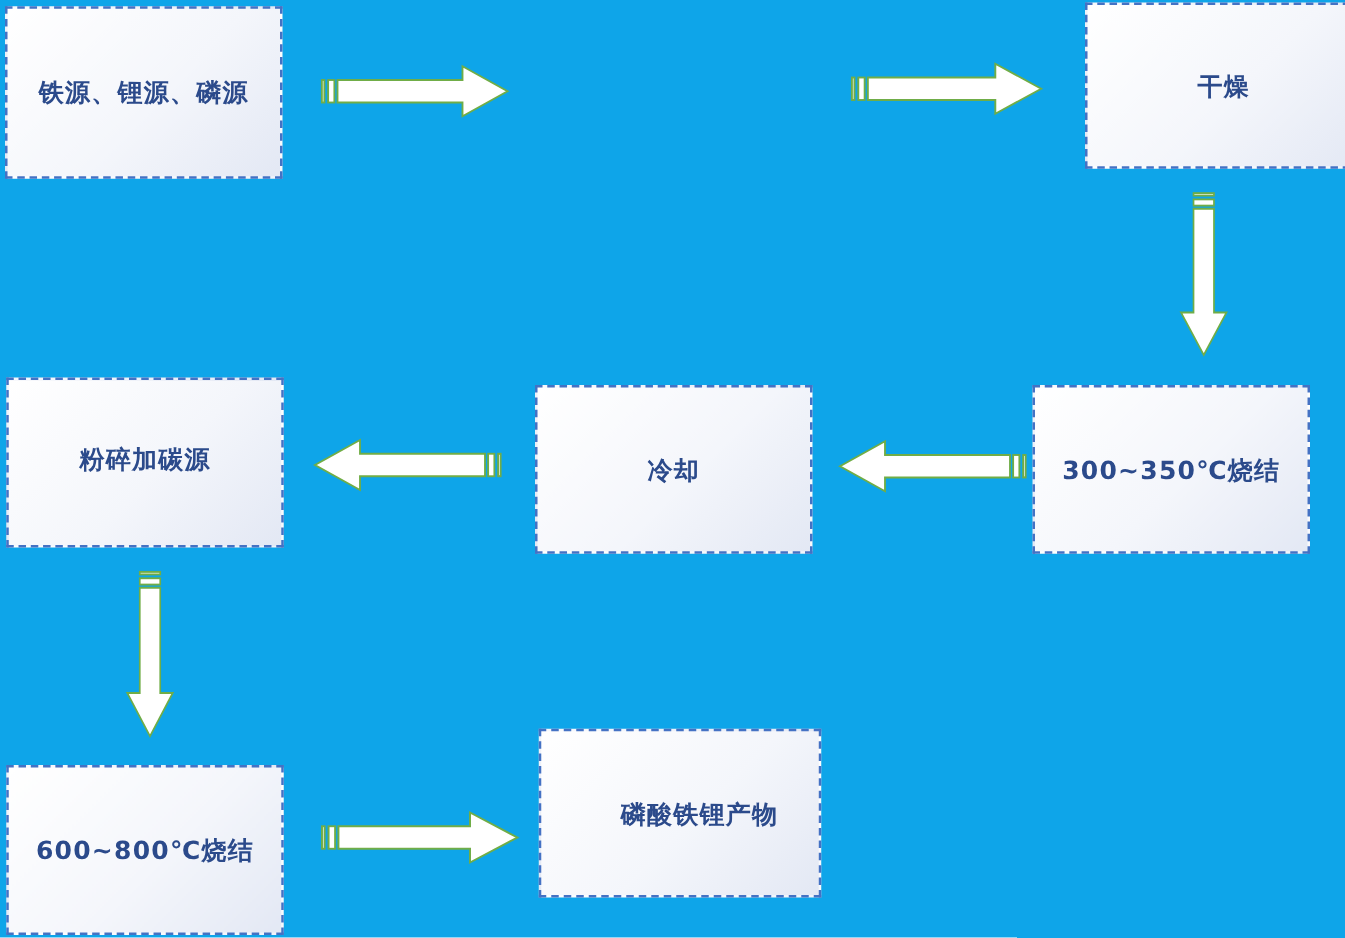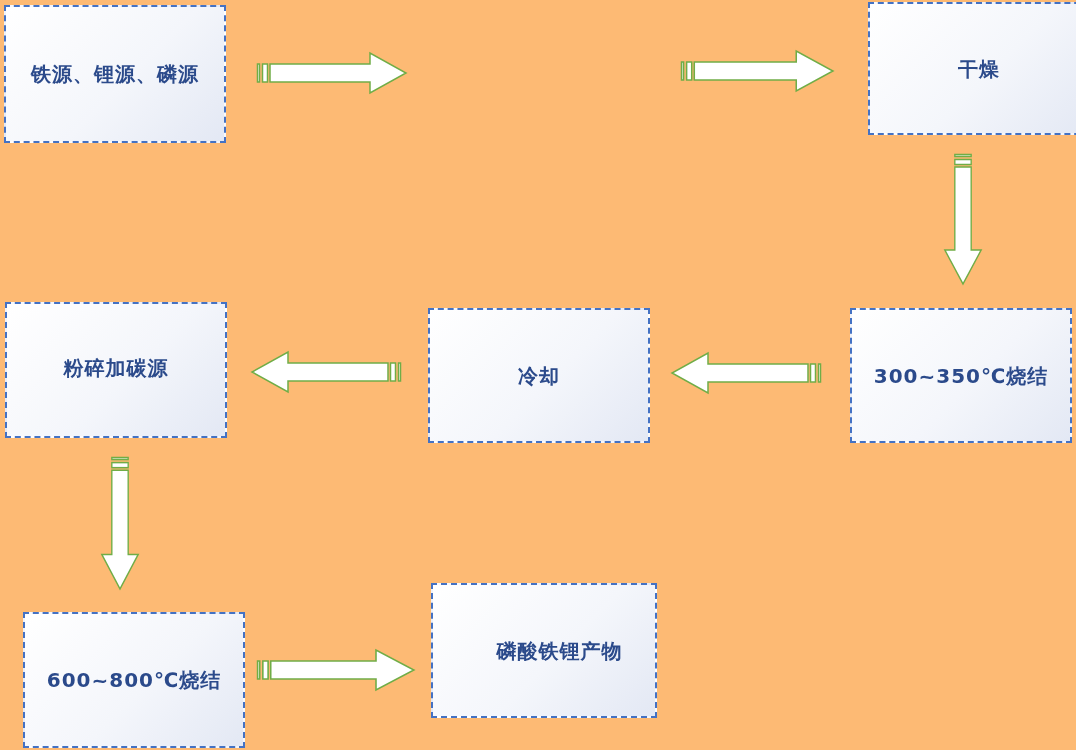--- a/index.html
+++ b/index.html
@@ -5,21 +5,21 @@
   html, body {
     margin: 0;
     padding: 0;
     background: #ffffff;
     font-family: "DejaVu Sans", "Liberation Sans", sans-serif;
   }
   .canvas {
     position: relative;
     width: 1076px;
     height: 750px;
-    background: #fdba74;
+    background: #0ea5e9;
     overflow: hidden;
   }
   .node {
     position: absolute;
     box-sizing: border-box;
     border: 2px dashed #4472c4;
     background: linear-gradient(135deg, #ffffff 0%, #f4f6fb 55%, #e3e8f4 100%);
     display: flex;
     align-items: center;
     justify-content: center;
@@ -30,24 +30,24 @@
     font-weight: bold;
     font-size: 20px;
     letter-spacing: 1px;
     line-height: 1.3;
     padding: 0 6px;
   }
   
   .n1 { left: 4px;   top: 5px;   width: 222px; height: 138px; }
   .n2 { left: 428px; top: 4px;   width: 222px; height: 141px; }
   .n3 { left: 868px; top: 2px;   width: 222px; height: 133px; }
-  .n4 { left: 850px; top: 308px; width: 222px; height: 135px; text-align: right; }
+  .n4 { left: 826px; top: 308px; width: 222px; height: 135px; text-align: right; }
   .n5 { left: 428px; top: 308px; width: 222px; height: 135px; }
   .n6 { left: 5px;   top: 302px; width: 222px; height: 136px; font-family: Liberation Mono, monospace; }
-  .n7 { left: 23px;   top: 612px; width: 222px; height: 136px; }
+  .n7 { left: 5px;   top: 612px; width: 222px; height: 136px; }
   .n8 { left: 431px; top: 583px; width: 226px; height: 135px; padding-left: 31px; }
 
   .arrow {
     position: absolute;
     display: block;
   }
   .arrow svg { display: block; width: 100%; height: 100%; }
   
   .a1 { left: 256px; top: 51px;  width: 152px; height: 44px; }
   .a2 { left: 680px; top: 49px;  width: 155px; height: 44px; }

